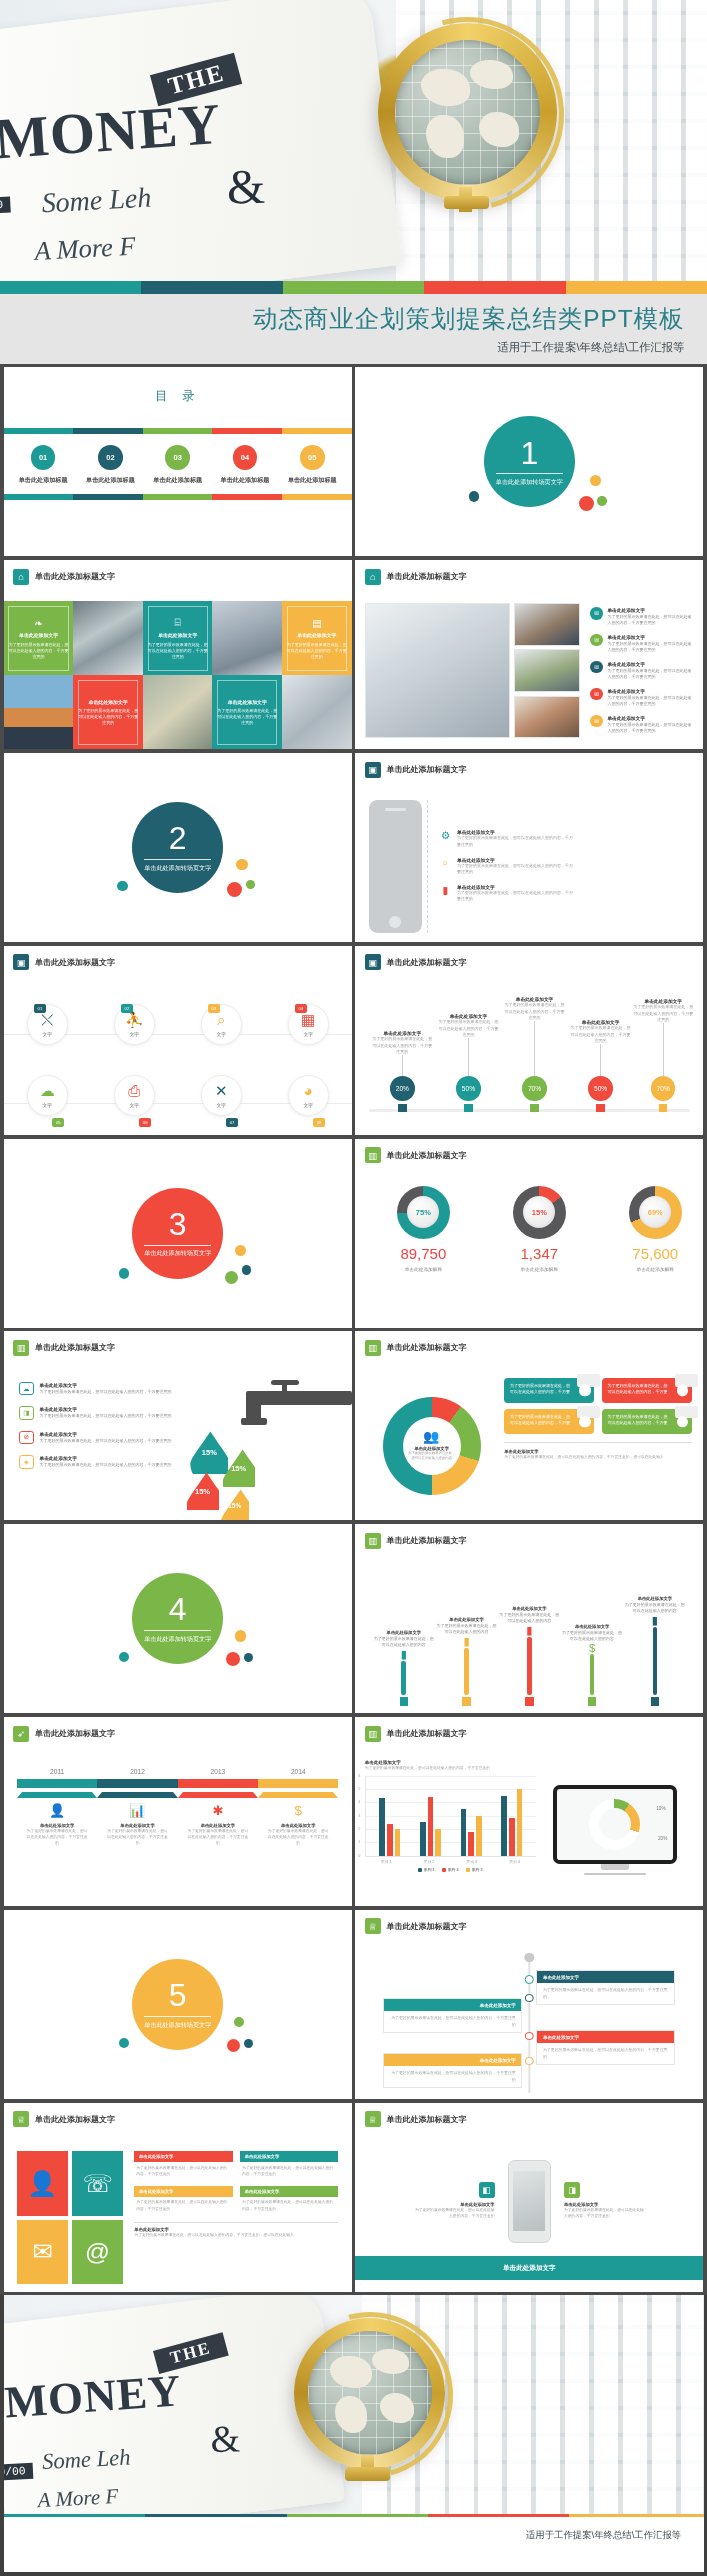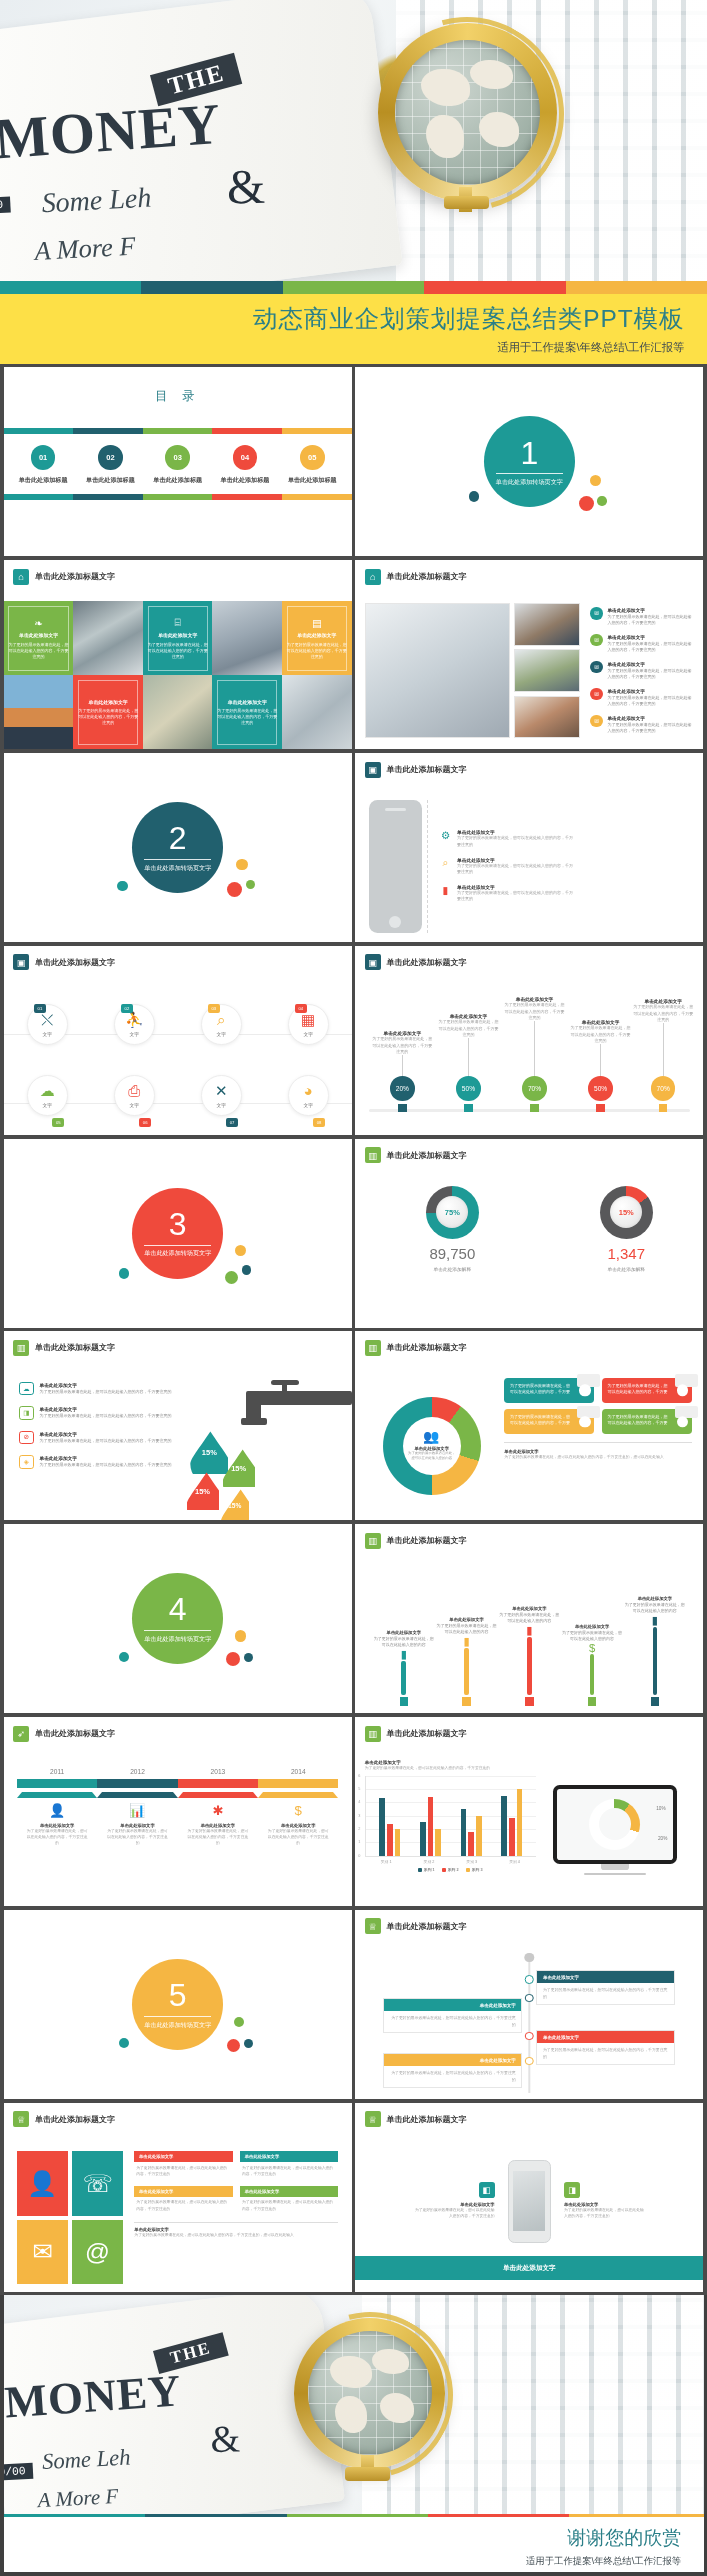--- a/index.html
+++ b/index.html
@@ -55,21 +55,21 @@
      background:linear-gradient(#e3c05a,#b9912a); border-radius:3.8px; }
   .globe .post { position:absolute; left:89px; top:170px; width:13.2px; height:24.5px;
      background:linear-gradient(#f0d175,#bb9428); }
   .globe .arc { position:absolute; left:0; top:0; width:194px; height:194px; border-radius:50%;
      border:5.7px solid rgba(225,190,80,.9); border-left-color:transparent; border-bottom-color:transparent;
      transform:rotate(30deg); }
 
   .colorbar { display:flex; width:707px; height:13.2px; }
   .colorbar span { height:13.2px; }
 
-  .cover-title-zone { position:absolute; left:0; top:294px; width:707px; height:83px; background:#fde047; text-align:right; padding-right:22.6px;}
+  .cover-title-zone { position:absolute; left:0; top:294px; width:707px; height:83px; background:#e5e5e5; text-align:right; padding-right:22.6px;}
   .cover-title { font-size:24.5px; color:#2b7f88; letter-spacing:0.9px; padding-top:7.5px; font-weight:400;}
   .cover-sub { font-size:11.3px; color:#3f4a50; padding-top:5.7px; }
 
   
   .rows { display:flex; flex-direction:column; gap:3.8px; padding:3.8px 0; background:#4a4a4a; }
   .row { display:flex; gap:3.8px; height:189px; padding:0 3.8px; }
   .slide { flex:1; background:#fff; position:relative; overflow:hidden; }
 
   .shead { display:flex; align-items:center; gap:5.7px; padding:8.5px 9.4px 0 9.4px; }
   .sicon { width:16px; height:16px; border-radius:1.9px; display:flex; align-items:center; justify-content:center;
@@ -690,28 +690,35 @@
       <div class="slide">
         <div class="shead">
             <div class="sicon" style="background:#7ab648">▥</div>
           <div class="txt">单击此处添加标题文字</div>
           </div>
         <div class="kpi">
           <div class="kpi-c">
             <div class="kpi-ring" style="background:conic-gradient(#1d9a96 0 75%,#58585a 75% 100%)">
               <div class="kpi-inner" style="color:#1d9a96">75%</div>
             </div>
-            <div class="kpi-val" style="color:#737373">89,750</div>
+            <div class="kpi-val" style="color:#ef4444">89,750</div>
             <div class="kpi-lab">单击此处添加解释</div>
           </div>
           <div class="kpi-c">
             <div class="kpi-ring" style="background:conic-gradient(#ef4a3c 0 15%,#58585a 15% 100%)">
               <div class="kpi-inner" style="color:#ef4a3c">15%</div>
             </div>
             <div class="kpi-val" style="color:#ef4a3c">1,347</div>
+            <div class="kpi-lab">单击此处添加解释</div>
+          </div>
+          <div class="kpi-c">
+            <div class="kpi-ring" style="background:conic-gradient(#f5b643 0 69%,#58585a 69% 100%)">
+              <div class="kpi-inner" style="color:#f5b643">69%</div>
+            </div>
+            <div class="kpi-val" style="color:#f5b643">75,600</div>
             <div class="kpi-lab">单击此处添加解释</div>
           </div>
         </div>
       </div>
     </div>
 
     <div class="row">
       <div class="slide">
         <div class="shead">
             <div class="sicon" style="background:#7ab648">▥</div>
@@ -1145,18 +1152,17 @@
       </div>
     </div>
     <div class="colorbar" style="position:absolute;left:0;top:219px">
       <span style="flex:1;background:#1d9a96"></span>
         <span style="flex:1;background:#21606e"></span>
       <span style="flex:1;background:#7ab648"></span>
         <span style="flex:1;background:#ef4a3c"></span>
       <span style="flex:1;background:#f5b643"></span>
     </div>
     <div class="closing-foot">
-      <div class="t1">谢谢您的欣赏</div>
       <div class="t2">适用于工作提案\年终总结\工作汇报等</div>
     </div>
   </div>
 </div>
 
 
 </body></html>

